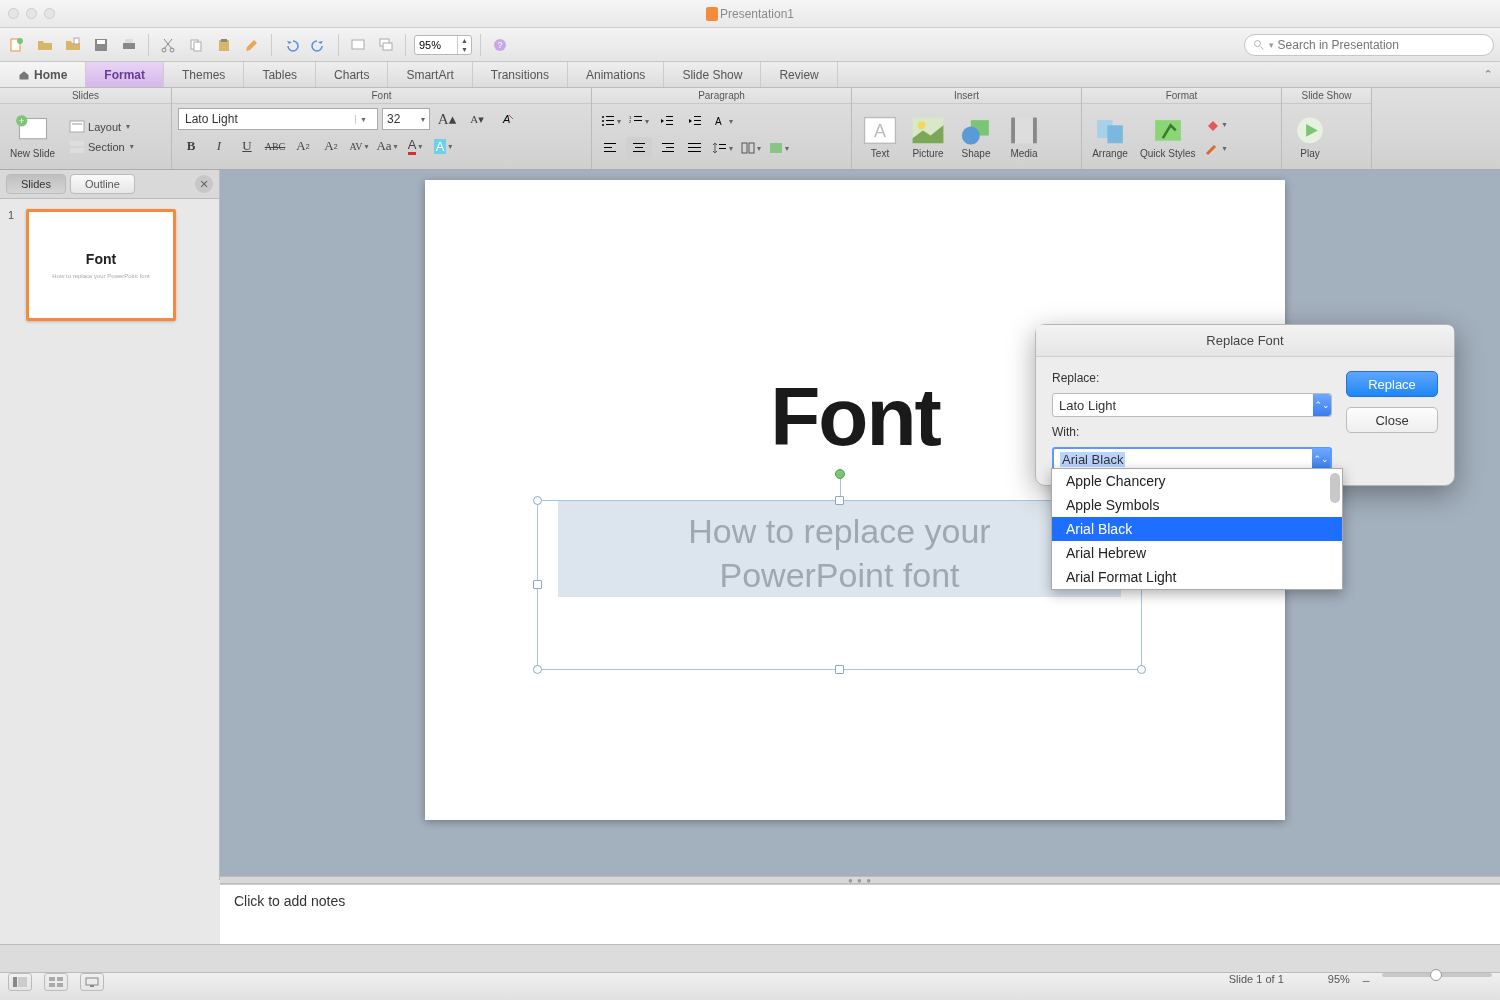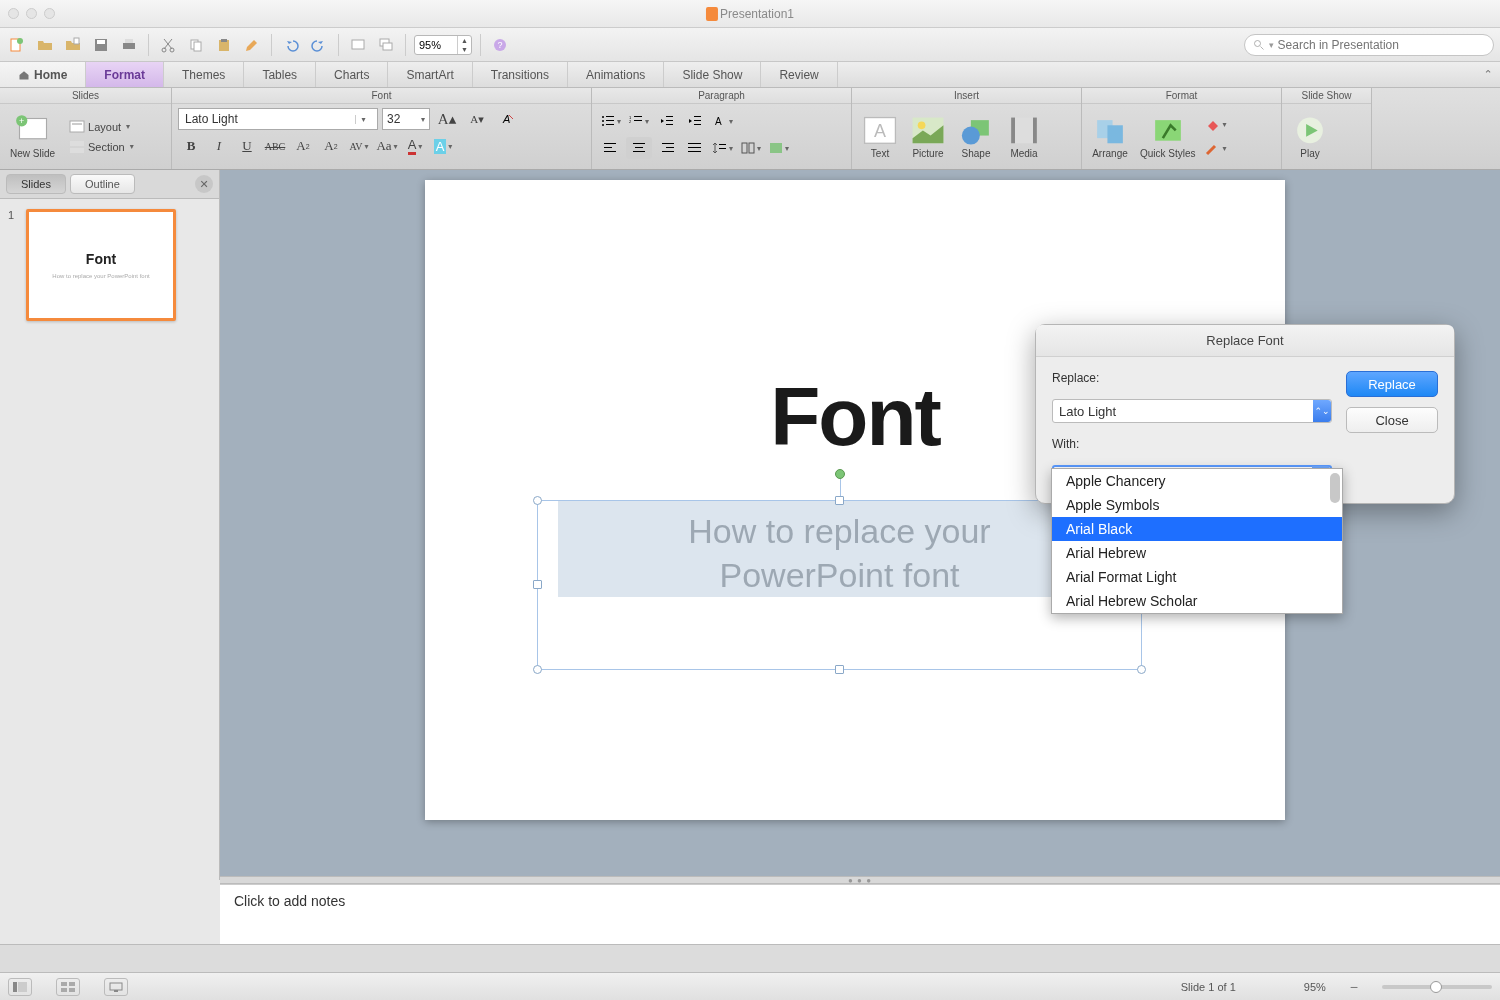--- a/index.html
+++ b/index.html
@@ -79,40 +79,40 @@
 .sh-tl{top:-5px;left:-5px;} .sh-tm{top:-5px;left:50%;margin-left:-5px;border-radius:1px;} .sh-tr{top:-5px;right:-5px;}
 .sh-ml{top:50%;left:-5px;margin-top:-5px;border-radius:1px;} .sh-mr{top:50%;right:-5px;margin-top:-5px;border-radius:1px;}
 .sh-bl{bottom:-5px;left:-5px;} .sh-bm{bottom:-5px;left:50%;margin-left:-5px;border-radius:1px;} .sh-br{bottom:-5px;right:-5px;}
 .rot-handle { position:absolute; top:-32px; left:50%; margin-left:-5px; width:10px; height:10px; border-radius:50%; background:#7cc576; border:1px solid #5a9950;}
 .rot-line { position:absolute; top:-22px; left:50%; width:1px; height:18px; background:#a8c5e8;}
 
 
 .dialog { position:absolute; left:1035px; top:324px; width:420px; background:#ededed; border:1px solid #b5b5b5; border-radius:10px; box-shadow:0 8px 28px rgba(0,0,0,0.35);}
 .dlg-title { text-align:center; padding:8px 0; font-size:13px; color:#444; border-bottom:1px solid #d0d0d0; background:linear-gradient(#f3f3f3,#e5e5e5); border-radius:6px 6px 0 0;}
 .dlg-body { padding:14px 16px; display:flex; gap:14px;}
-.dlg-fields { flex:1; display:flex; flex-direction:column; gap:14px;}
+.dlg-fields { flex:1; display:flex; flex-direction:column; gap:8px;}
 .dlg-label { font-size:12px; color:#333;}
 .dlg-sel { height:24px; background:#fff; border:1px solid #bbb; border-radius:3px; display:flex; align-items:center; padding:0 6px; font-size:13px; position:relative;}
 .dlg-sel .cap { width:18px; height:22px; margin-right:-6px; margin-left:4px; background:linear-gradient(#6fa8ff,#3a7ded); border-radius:0 3px 3px 0; display:flex; align-items:center; justify-content:center; color:#fff; font-size:9px;}
 .dlg-sel.open { border:2px solid #5a9aff;}
 .dlg-sel.open .txt { background:#b8d4ff; padding:0 2px;}
 .dlg-btns { display:flex; flex-direction:column; gap:10px;}
 .dlg-btn { width:92px; height:26px; border-radius:5px; border:1px solid #bbb; background:linear-gradient(#fdfdfd,#eee); font-size:13px; display:flex; align-items:center; justify-content:center;}
 .dlg-btn.primary { background:linear-gradient(#5ea6ff,#2d7fff0,#1e88f5); background:linear-gradient(#5ea6ff,#1e88f5); color:#fff; border-color:#2a6fd6;}
 
 .dropdown { position:absolute; left:1051px; top:468px; width:292px; background:#fff; border:1px solid #aaa; box-shadow:0 4px 12px rgba(0,0,0,0.3); max-height:160px; overflow:hidden;}
 .dd-item { padding:4px 14px; font-size:14px; color:#222;}
 .dd-item.hl { background:#1e6fff; color:#fff;}
 .dd-scroll { position:absolute; right:2px; top:4px; width:10px; height:30px; background:#c8c8c8; border-radius:5px;}
 
 
 .resizer { position:absolute; left:220px; right:0; bottom:116px; height:8px; background:#d8d8d8; border-top:1px solid #bbb; border-bottom:1px solid #bbb; display:flex; align-items:center; justify-content:center; color:#999; font-size:8px; letter-spacing:1px;}
 .notes { position:absolute; left:220px; right:0; bottom:56px; height:60px; background:#fff; border-top:1px solid #ccc; padding:8px 14px; color:#333; font-size:14px;}
 .gap { position:absolute; left:0; right:0; bottom:28px; height:28px; background:#dcdcdc; border-top:1px solid #bbb;}
-.status { position:absolute; left:0; right:0; bottom:0; height:28px; background:linear-gradient(#f0f0f0,#e0e0e0); border-top:1px solid #bbb; display:flex; align-items:center; padding:0 8px; gap:24px; font-size:11px; color:#555;}
+.status { position:absolute; left:0; right:0; bottom:0; height:28px; background:linear-gradient(#f0f0f0,#e0e0e0); border-top:1px solid #bbb; display:flex; padding:0 8px; gap:12px; font-size:11px; color:#555;}
 .view-btn { width:24px; height:18px; border:1px solid #bbb; border-radius:3px; display:flex; align-items:center; justify-content:center;}
 .status .spacer { flex:1;}
 .slider { width:110px; height:4px; background:#c8c8c8; border-radius:2px; position:relative;}
 .slider .knob { position:absolute; left:48px; top:-4px; width:12px; height:12px; border-radius:50%; background:#fff; border:1px solid #999;}
 
 .col { display:flex; flex-direction:column; gap:2px;}
 </style>
 </head>
 <body>
 
@@ -579,21 +579,20 @@
     </div>
   </div>
 </div>
 
 <div class="dropdown">
   <div class="dd-item">Apple Chancery</div>
   <div class="dd-item">Apple Symbols</div>
   <div class="dd-item hl">Arial Black</div>
   <div class="dd-item">Arial Hebrew</div>
   <div class="dd-item">Arial Format Light</div>
-  <div class="dd-item">Arial Hebrew Scholar</div>
   <div class="dd-scroll"></div>
 </div>
 
 <div class="resizer">● ● ●</div>
 <div class="notes">Click to add notes</div>
 <div class="gap"></div>
 <div class="status">
   <div class="view-btn">
       <svg width="14" height="10">
         <rect x="0" y="0" width="4" height="10" fill="#888"></rect>

